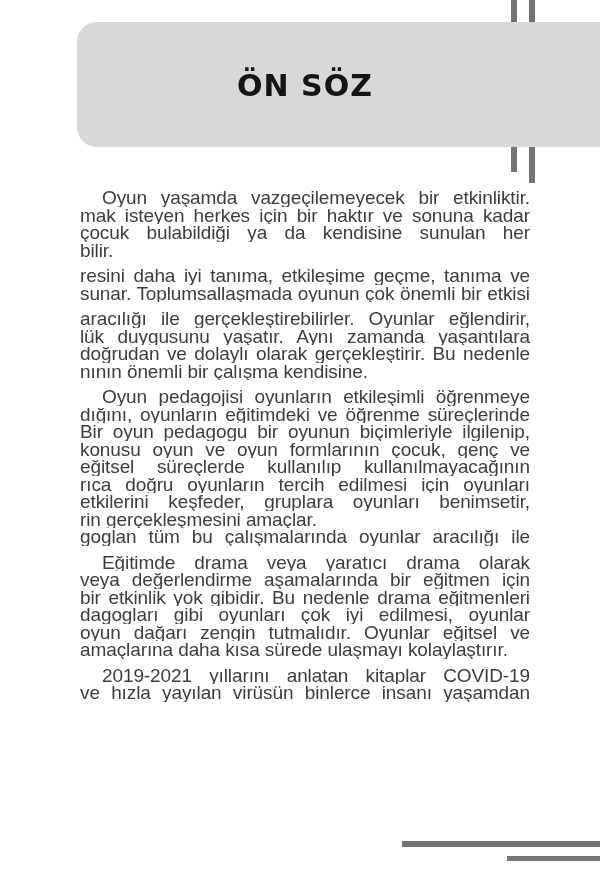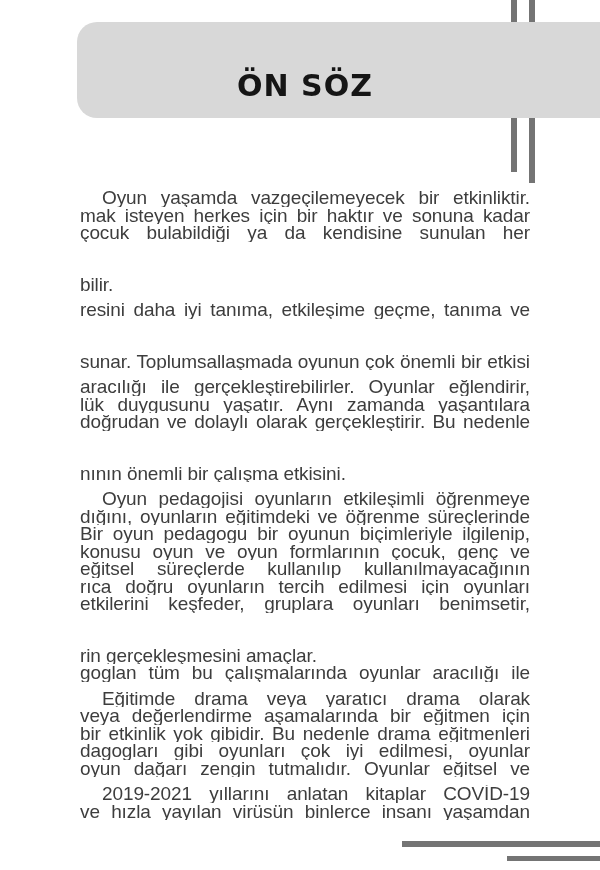--- a/index.html
+++ b/index.html
@@ -26,21 +26,21 @@
     background: var(--bar);
   }
   .vbar-1 { left: 511px; width: 6px; height: 172px; }
   .vbar-2 { left: 529px; width: 6px; height: 183px; }
   
   .header-band {
     position: absolute;
     left: 77px;
     top: 22px;
     width: 523px;
-    height: 96px;
+    height: 125px;
     background: var(--band);
     border-radius: 20px 0 0 20px;
   }
   .title {
     position: absolute;
     left: 3px;
     top: 46px;
     width: 450px;
     text-align: center;
     font-family: "DejaVu Sans", "Liberation Sans", sans-serif;
@@ -61,21 +61,21 @@
   .line {
     font-size: 19px;
     letter-spacing: -0.1px;
     height: 17.5px;
     line-height: 17.5px;
     overflow: hidden;
     text-align: justify;
     text-align-last: justify;
   }
   .line.indent { text-indent: 22px; }
-  .line.end { text-align-last: left; margin-top: 34px; }
+  .line.end { text-align-last: left; }
   
   .page-num {
     position: absolute;
     left: 80px;
     top: 882px;
     width: 450px;
     text-align: center;
     font-size: 12.5px;
     font-weight: bold;
     color: #0f766e;
@@ -106,39 +106,40 @@
         <div class="line end">bilir.</div>
       </div>
       <div class="para">
         <div class="line">resini daha iyi tanıma, etkileşime geçme, tanıma ve kavrama oyunları</div>
         <div class="line end">sunar. Toplumsallaşmada oyunun çok önemli bir etkisi aktaracaktır.</div>
       </div>
       <div class="para">
         <div class="line">aracılığı ile gerçekleştirebilirler. Oyunlar eğlendirir, rahatlatır ve özgür-</div>
         <div class="line">lük duygusunu yaşatır. Aynı zamanda yaşantılara dayalı öğrenmeyi de</div>
         <div class="line">doğrudan ve dolaylı olarak gerçekleştirir. Bu nedenle oyun eğitim ala-</div>
-        <div class="line end">nının önemli bir çalışma etkisini.</div>
+        <div class="line end">nının önemli bir çalışma kendisine.</div>
       </div>
       <div class="para">
         <div class="line indent">Oyun pedagojisi oyunların etkileşimli öğrenmeye uygun olup olma-</div>
         <div class="line">dığını, oyunların eğitimdeki ve öğrenme süreçlerinde etkisini inceler.</div>
         <div class="line">Bir oyun pedagogu bir oyunun biçimleriyle ilgilenip, irdelenmesini, söz</div>
         <div class="line">konusu oyun ve oyun formlarının çocuk, genç ve yetişkinlere yönelik</div>
         <div class="line">eğitsel süreçlerde kullanılıp kullanılmayacağının araştırır, buna ilişkin</div>
         <div class="line">rıca doğru oyunların tercih edilmesi için oyunları analize eder, onların</div>
         <div class="line">etkilerini keşfeder, gruplara oyunları benimsetir, süreçlerde. Oyun peda-</div>
         <div class="line end">rin gerçekleşmesini amaçlar.</div>
         <div class="line">goglan tüm bu çalışmalarında oyunlar aracılığı ile daha iyi öğrenmele-</div>
       </div>
       <div class="para">
         <div class="line indent">Eğitimde drama veya yaratıcı drama olarak adlandırılan çalışmalar-</div>
         <div class="line">veya değerlendirme aşamalarında bir eğitmen için oyunun olmadığı</div>
         <div class="line">bir etkinlik yok gibidir. Bu nedenle drama eğitmenleri tıpkı oyun pe-</div>
         <div class="line">dagogları gibi oyunları çok iyi edilmesi, oyunlar üzerinde çalışmalı ve</div>
         <div class="line">oyun dağarı zengin tutmalıdır. Oyunlar eğitsel ve kültürel çalışmaların</div>
+        <div class="line end">amaçlarına daha kısa sürede ulaşmayı kolaylaştırır.</div>
       </div>
       <div class="para">
         <div class="line indent">2019-2021 yıllarını anlatan kitaplar COVİD-19 ölümcül salgınının</div>
         <div class="line">ve hızla yayılan virüsün binlerce insanı yaşamdan koparması anlatı-</div>
       </div>
     </main>
 
   <div class="page-num">iii</div>
   <div class="fbar fbar-1"></div>
   <div class="fbar fbar-2"></div>

